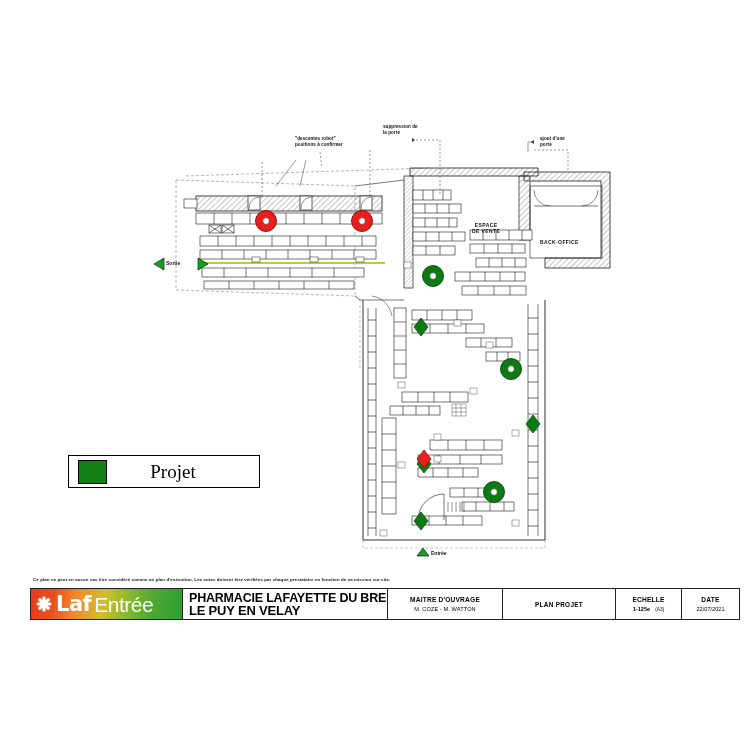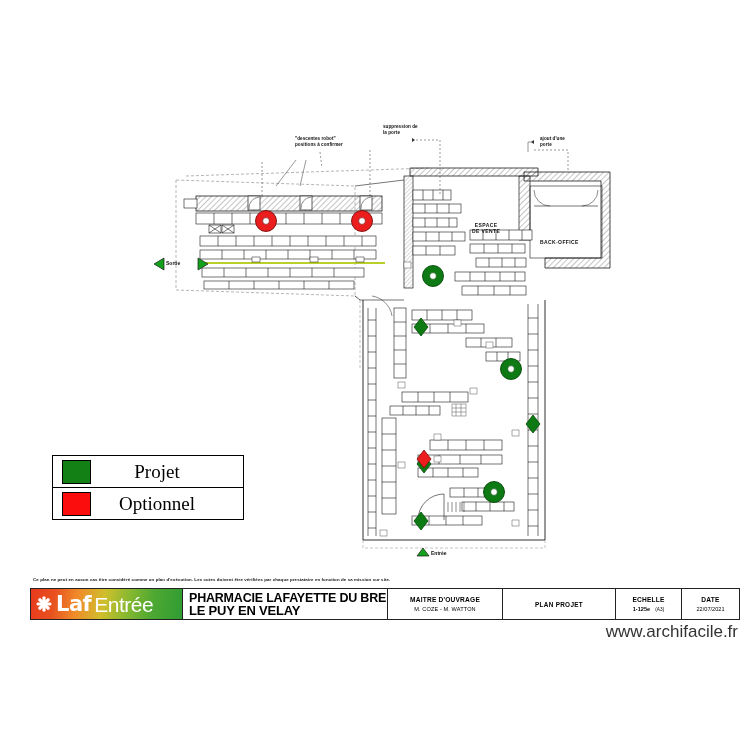--- a/index.html
+++ b/index.html
@@ -5,21 +5,21 @@
   html,body{margin:0;padding:0;background:#ffffff;}
   body{width:750px;height:750px;overflow:hidden;
        font-family:"Liberation Sans",sans-serif;color:#111;}
   #page{position:relative;width:750px;height:750px;background:#fff;}
 
   
   #plan-area{position:absolute;left:0;top:0;width:750px;height:570px;}
   #plan-svg{position:absolute;left:0;top:0;}
 
   
-  #legend{position:absolute;left:52px;top:455px;width:190px;
+  #legend{position:absolute;left:68px;top:455px;width:190px;
           border:1.6px solid #000;background:#fff;z-index:30;}
   .legend-row{display:flex;align-items:center;height:31px;
               border-bottom:1.4px solid #000;}
   .legend-row:last-child{border-bottom:none;}
   .legend-swatch{width:27px;height:22px;margin-left:9px;margin-right:8px;
                  border:1.4px solid #000;flex:0 0 auto;}
   .legend-label{flex:1;text-align:center;padding-right:28px;
                 font-family:"Liberation Serif",serif;font-size:19px;color:#000;}
 
   
@@ -359,24 +359,20 @@
     <div class="flow" style="left:166px;top:260px;">Sortie</div>
 
     <div class="flow" style="left:431px;top:550px;">Entrée</div>
   </div>
 
   <div id="legend">
     <div class="legend-row">
       <span class="legend-swatch" style="background:#128015"></span>
       <span class="legend-label">Projet</span>
     </div>
-    <div class="legend-row">
-      <span class="legend-swatch" style="background:#fb0d0d"></span>
-      <span class="legend-label">Optionnel</span>
-    </div>
   </div>
 
   <div id="disclaimer">Ce plan ne peut en aucun cas être considéré comme un plan d'exécution. Les cotes doivent être vérifiées par chaque prestataire en fonction de sa mission sur site.</div>
 
   <div id="titleblock">
 
     <div class="tb-cell" id="tb-logo">
       <div class="logo-inner">
         <span class="logo-mark">
           <svg width="20" height="20" viewBox="0 0 20 20">
@@ -415,15 +411,14 @@
         <span class="sc-fmt">(A3)</span>
       </div>
     </div>
 
     <div class="tb-cell" id="tb-date">
       <div class="dt-h">DATE</div>
       <div class="dt-v">22/07/2021</div>
     </div>
   </div>
 
-  <div id="website">www.archifacile.fr</div>
 
 </div>
 
 </body></html>

